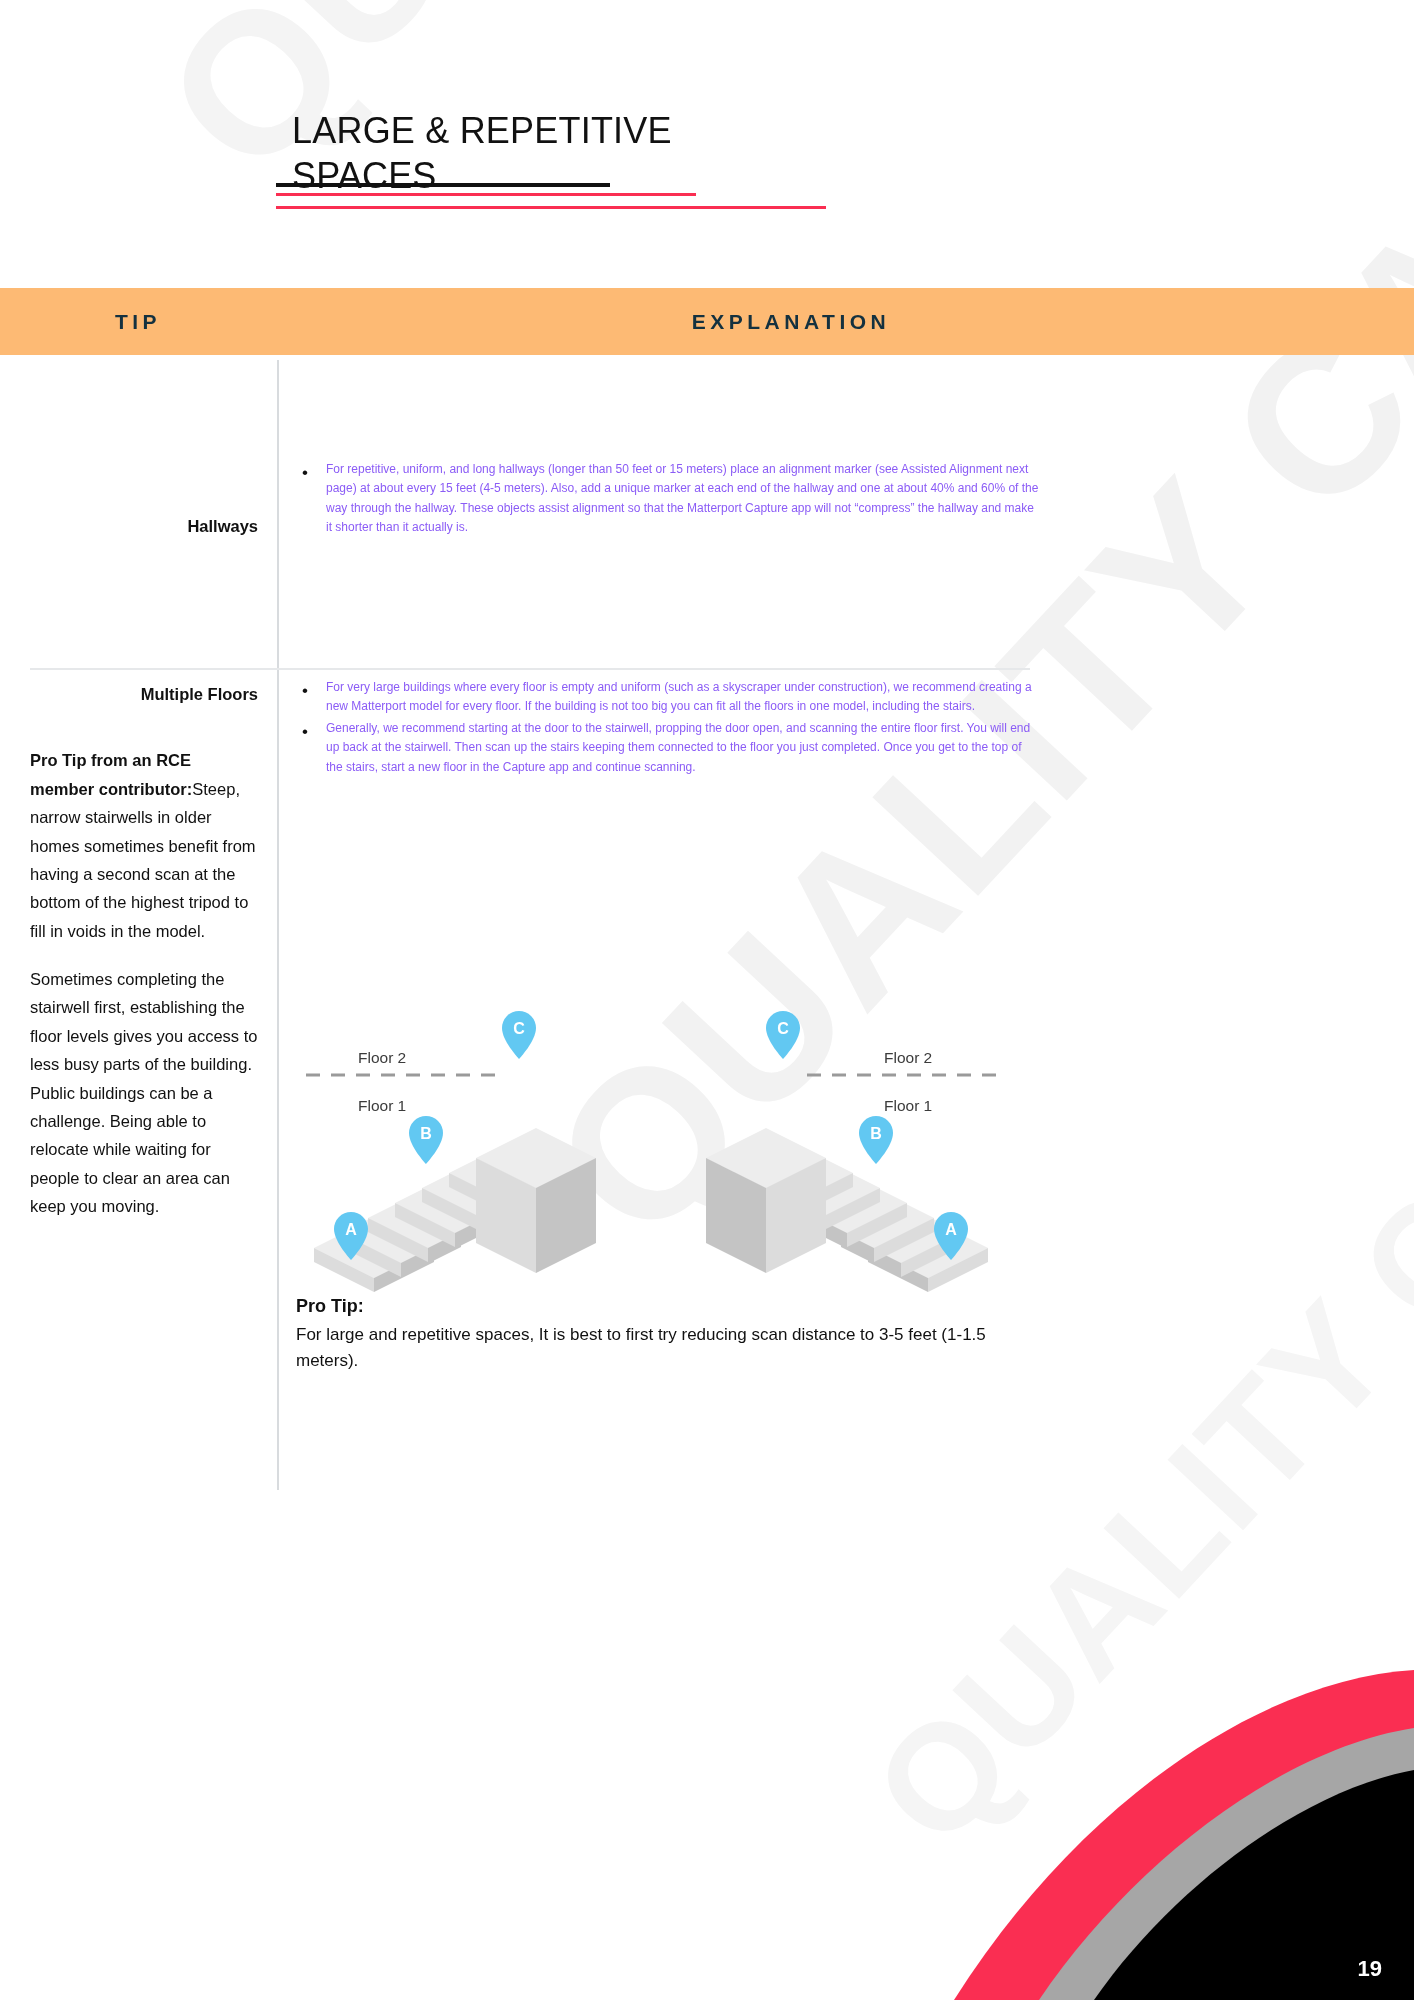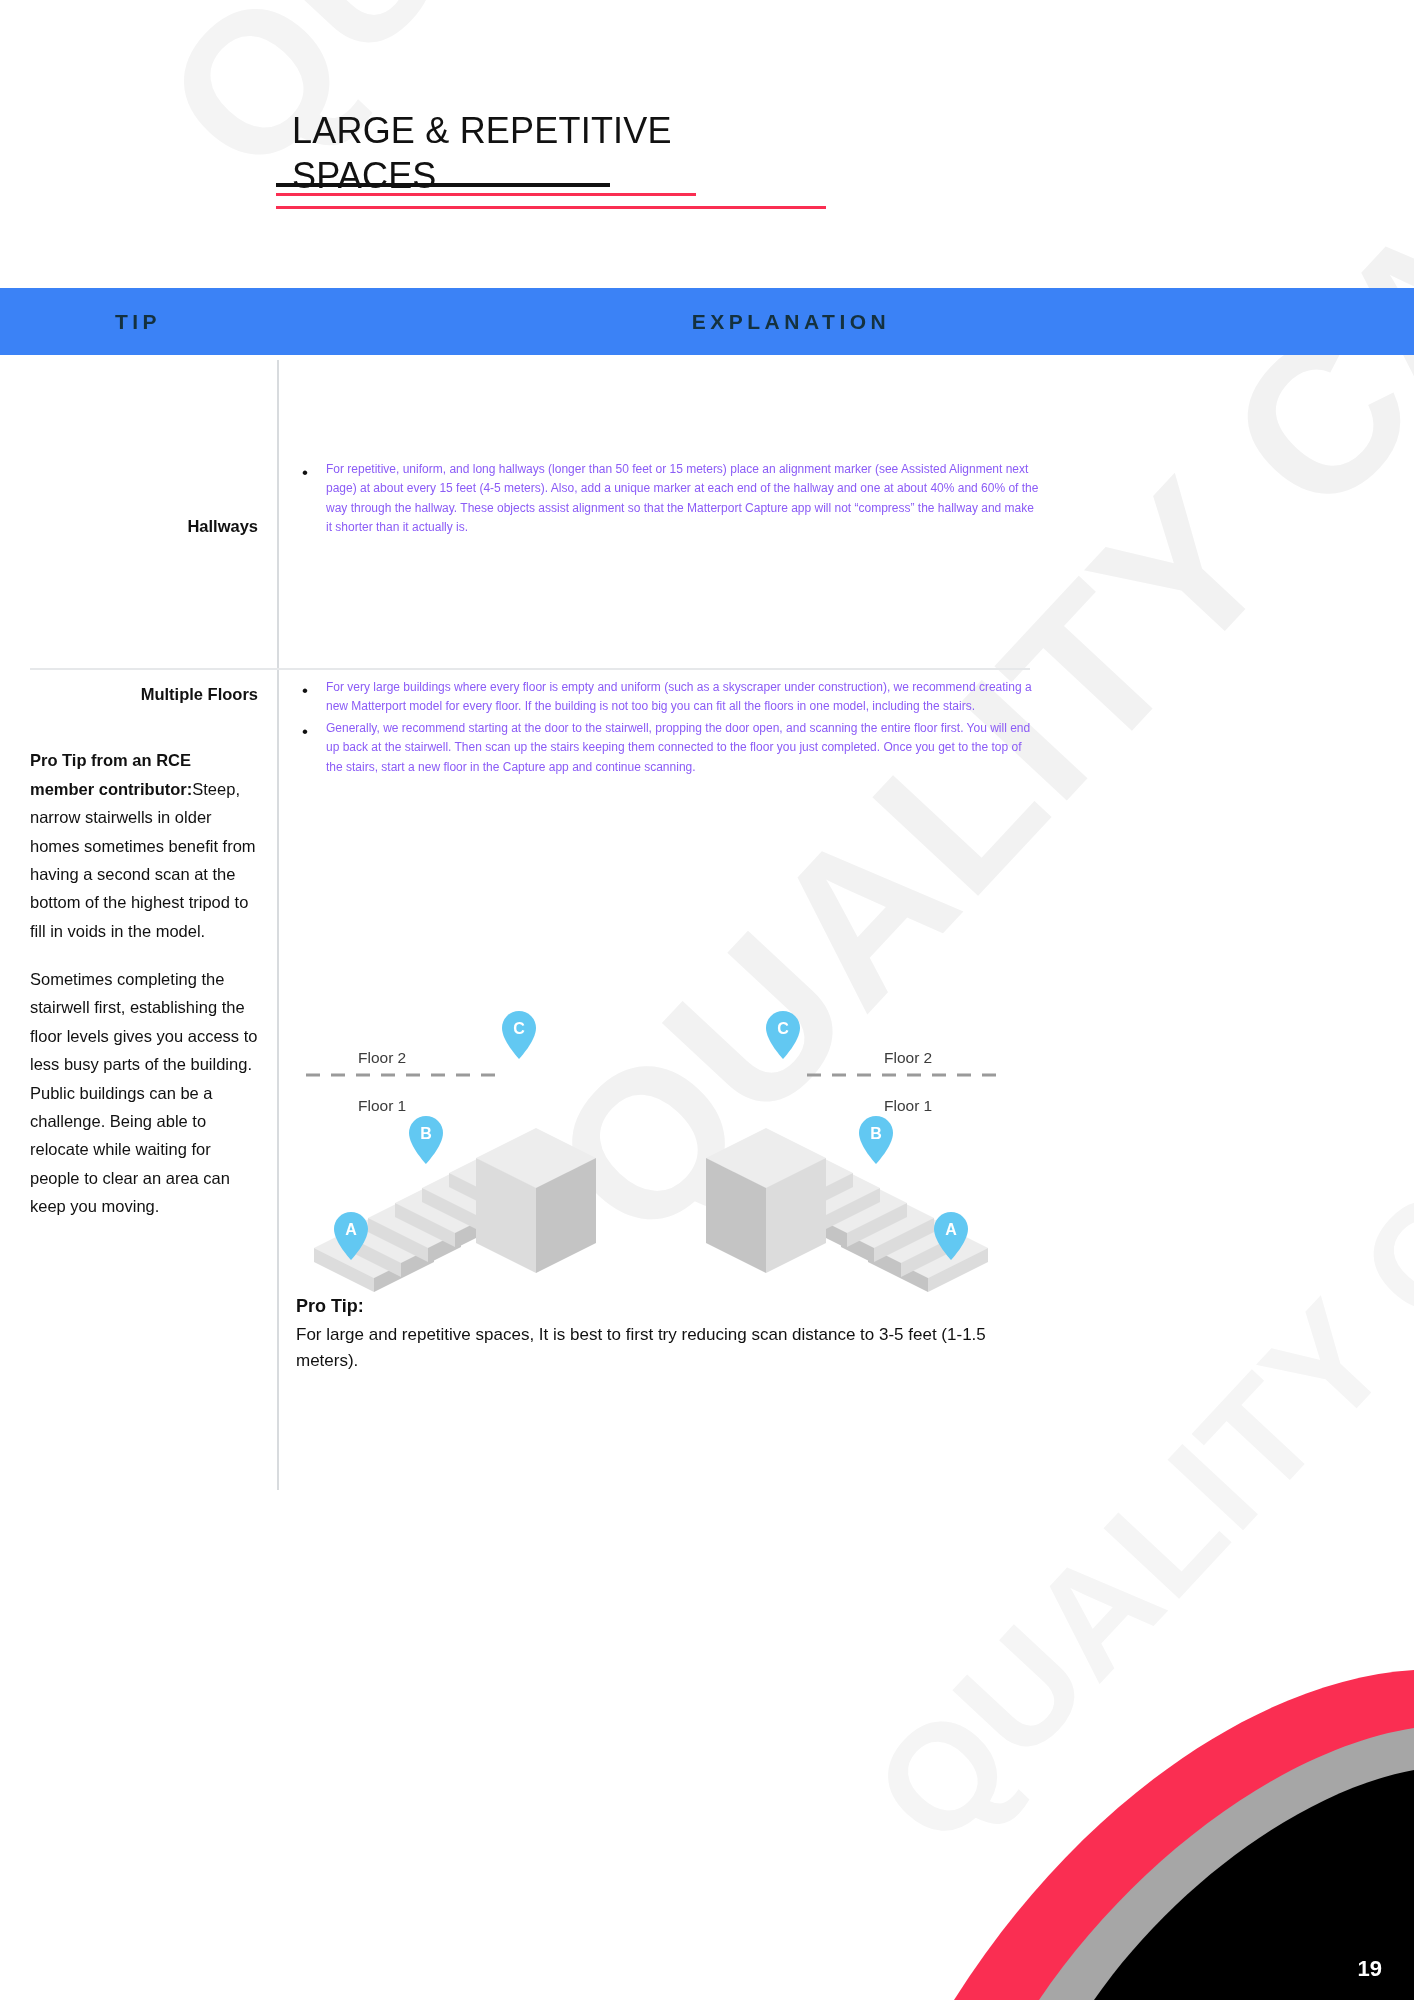--- a/index.html
+++ b/index.html
@@ -67,21 +67,21 @@
     width:550px;height:3px;
     background:#FA2E52;
     z-index:3;
   }
 
   
   .table-head{
     position:absolute;
     left:0; top:288px;
     width:1414px;height:67px;
-    background:#3b82f6;
+    background:#fdba74;
     z-index:2;
   }
   .th{
     position:absolute;
     top:0;height:67px;
     display:flex;align-items:center;
     font-weight:700;
     font-size:21px;
     letter-spacing:4.5px;
     color:#14313f;

